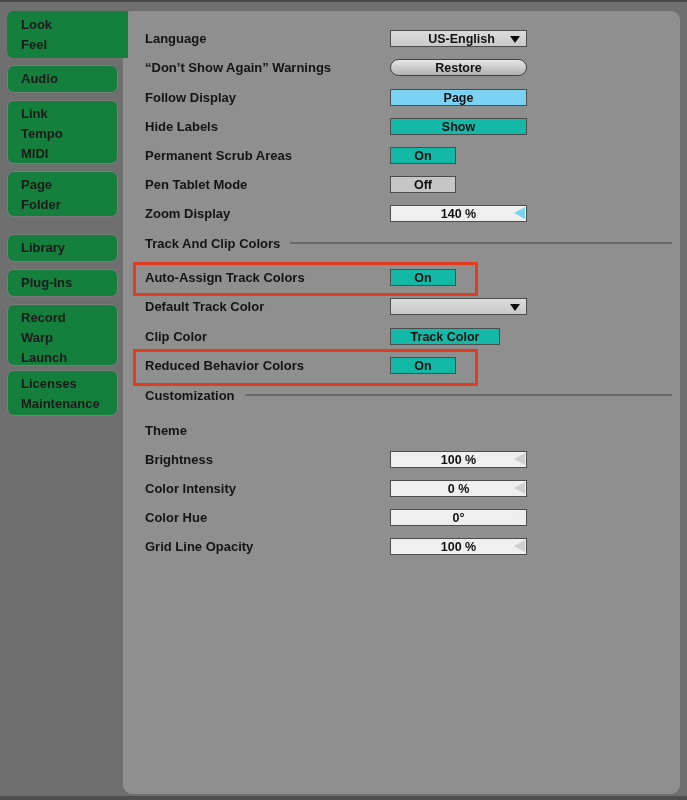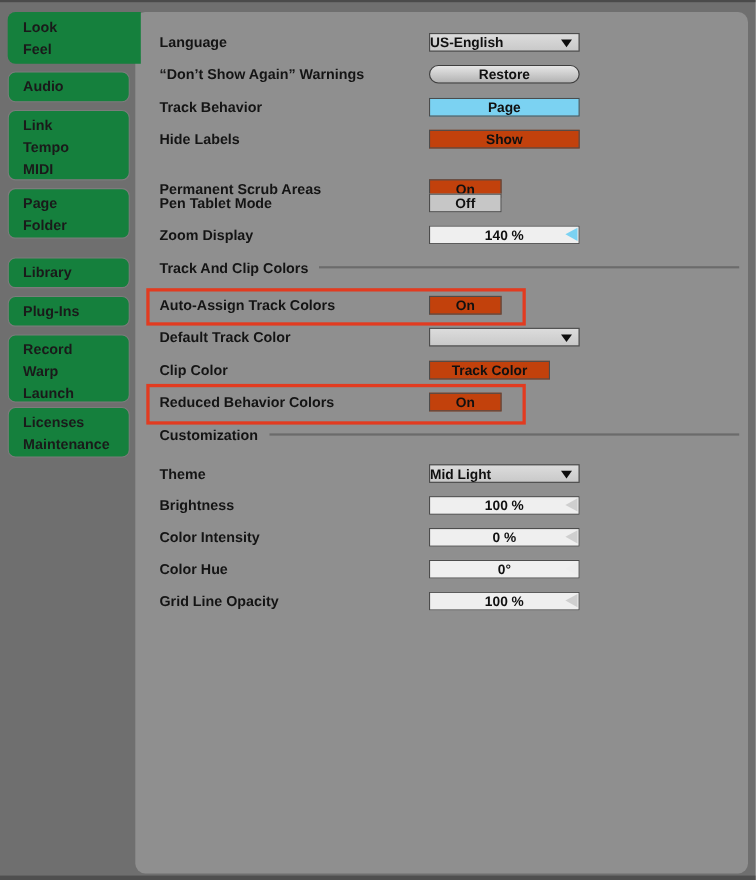--- a/index.html
+++ b/index.html
@@ -33,30 +33,30 @@
   .row{position:absolute; left:0; width:687px; height:17px;}
   .row-label{
     position:absolute; left:145px; top:0; height:17px; display:flex; align-items:center;
     font-size:13px; font-weight:700; color:#141414; white-space:nowrap;
   }
   .ctl{
     position:absolute; left:390px; top:0; width:137px; height:17px; box-sizing:border-box;
     border:1px solid #4c4c4c; display:flex; align-items:center; justify-content:center;
     font-size:12.5px; font-weight:700; color:#101010; white-space:nowrap; cursor:default;
   }
-  .dropdown{justify-content:flex-start; 
+  .dropdown{justify-content:center; padding-left:6px;
     background:linear-gradient(#dcdcdc,#c9c9c9);}
   .dd-arrow{
     position:absolute; right:6px; top:5px; width:0; height:0;
     border-left:5px solid transparent; border-right:5px solid transparent;
     border-top:7px solid #0d0d0d;
   }
   .pill{border-radius:9px; background:linear-gradient(#e6e6e6,#b2b2b2); border-color:#3f3f3f;}
   .btn-blue{background:#7bd2f2;}
-  .btn-orange{background:#c2410c;}
+  .btn-orange{background:#14b8a6;}
   .btn-gray{background:#c6c6c6;}
   .small{width:66px;}
   .medium{width:110px;}
   .value{background:#efefef; position:absolute;}
   .tri{
     position:absolute; right:1px; top:1px; width:0; height:0;
     border-top:6.5px solid transparent; border-bottom:6.5px solid transparent;
     border-right:11px solid #cfcfcf;
   }
   .tri-cyan{border-right-color:#7bd2f2;}
@@ -125,34 +125,34 @@
   </div>
 
   <div class="row" style="top:59px;">
     <div class="row-label">“Don’t Show Again” Warnings</div>
     <div class="ctl pill">
       <span>Restore</span>
     </div>
   </div>
 
   <div class="row" style="top:89px;">
-    <div class="row-label">Track Behavior</div>
+    <div class="row-label">Follow Display</div>
     <div class="ctl btn-blue">
       <span>Page</span>
     </div>
   </div>
 
   <div class="row" style="top:118px;">
     <div class="row-label">Hide Labels</div>
     <div class="ctl btn-orange">
       <span>Show</span>
     </div>
   </div>
 
-  <div class="row" style="top:163px;">
+  <div class="row" style="top:147px;">
     <div class="row-label">Permanent Scrub Areas</div>
     <div class="ctl btn-orange small">
       <span>On</span>
     </div>
   </div>
 
   <div class="row" style="top:176px;">
     <div class="row-label">Pen Tablet Mode</div>
     <div class="ctl btn-gray small">
       <span>Off</span>
@@ -201,24 +201,20 @@
     </div>
   </div>
 
   <div class="section" style="top:387px;">
     <span class="section-title">Customization</span>
     <span class="section-rule"></span>
   </div>
 
   <div class="row" style="top:422px;">
     <div class="row-label">Theme</div>
-    <div class="ctl dropdown">
-      <span>Mid Light</span>
-      <span class="dd-arrow"></span>
-    </div>
   </div>
 
   <div class="row" style="top:451px;">
     <div class="row-label">Brightness</div>
     <div class="ctl value">
       <span>100 %</span>
       <span class="tri"></span>
     </div>
   </div>
 

